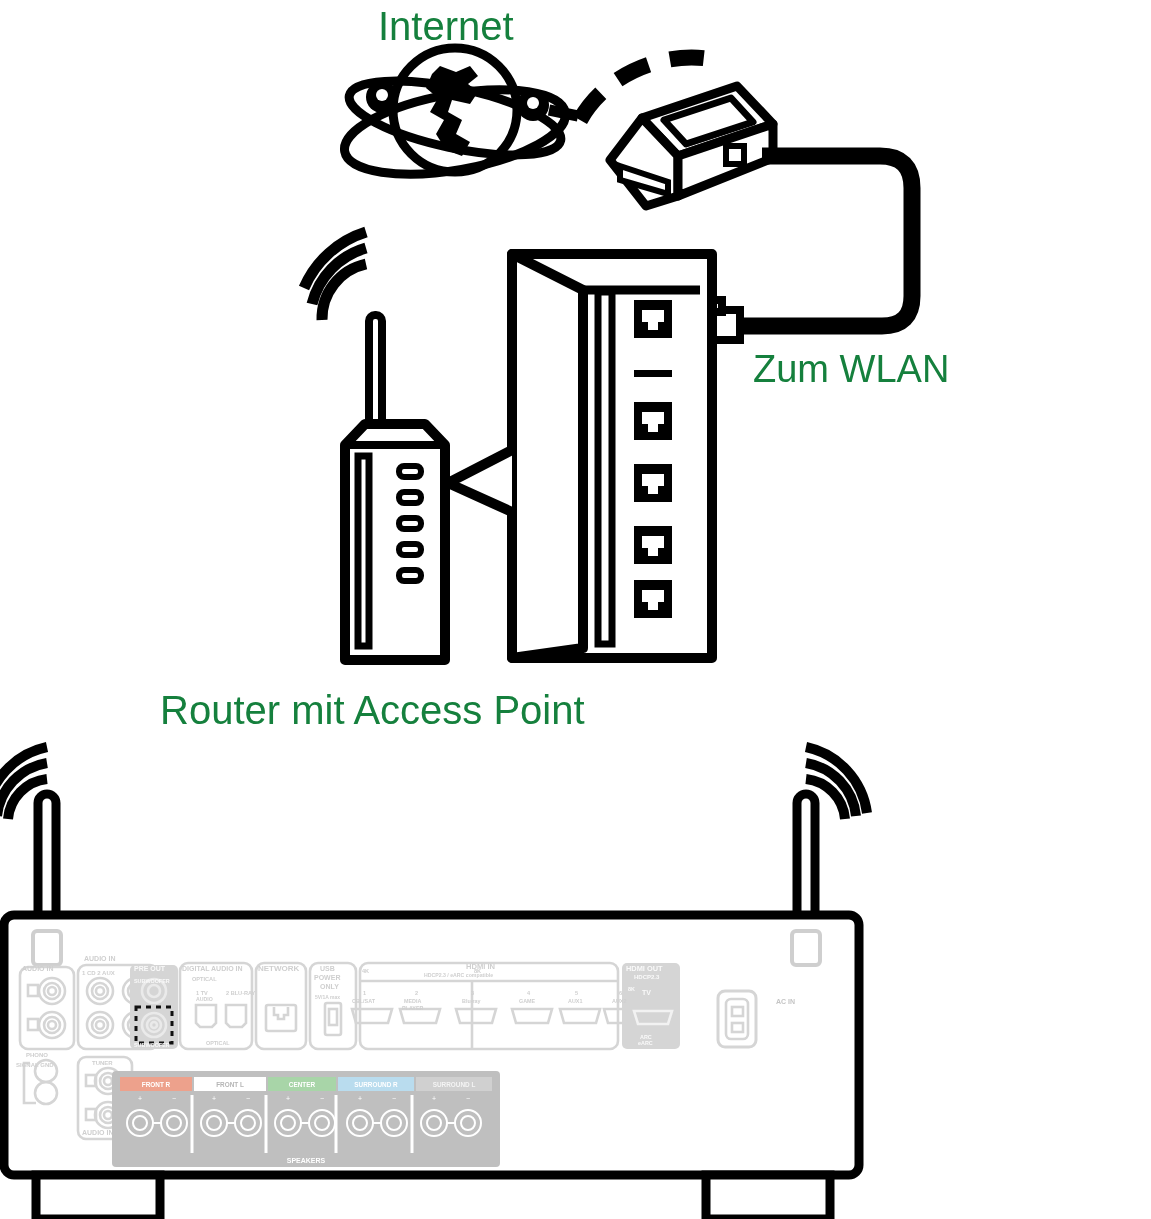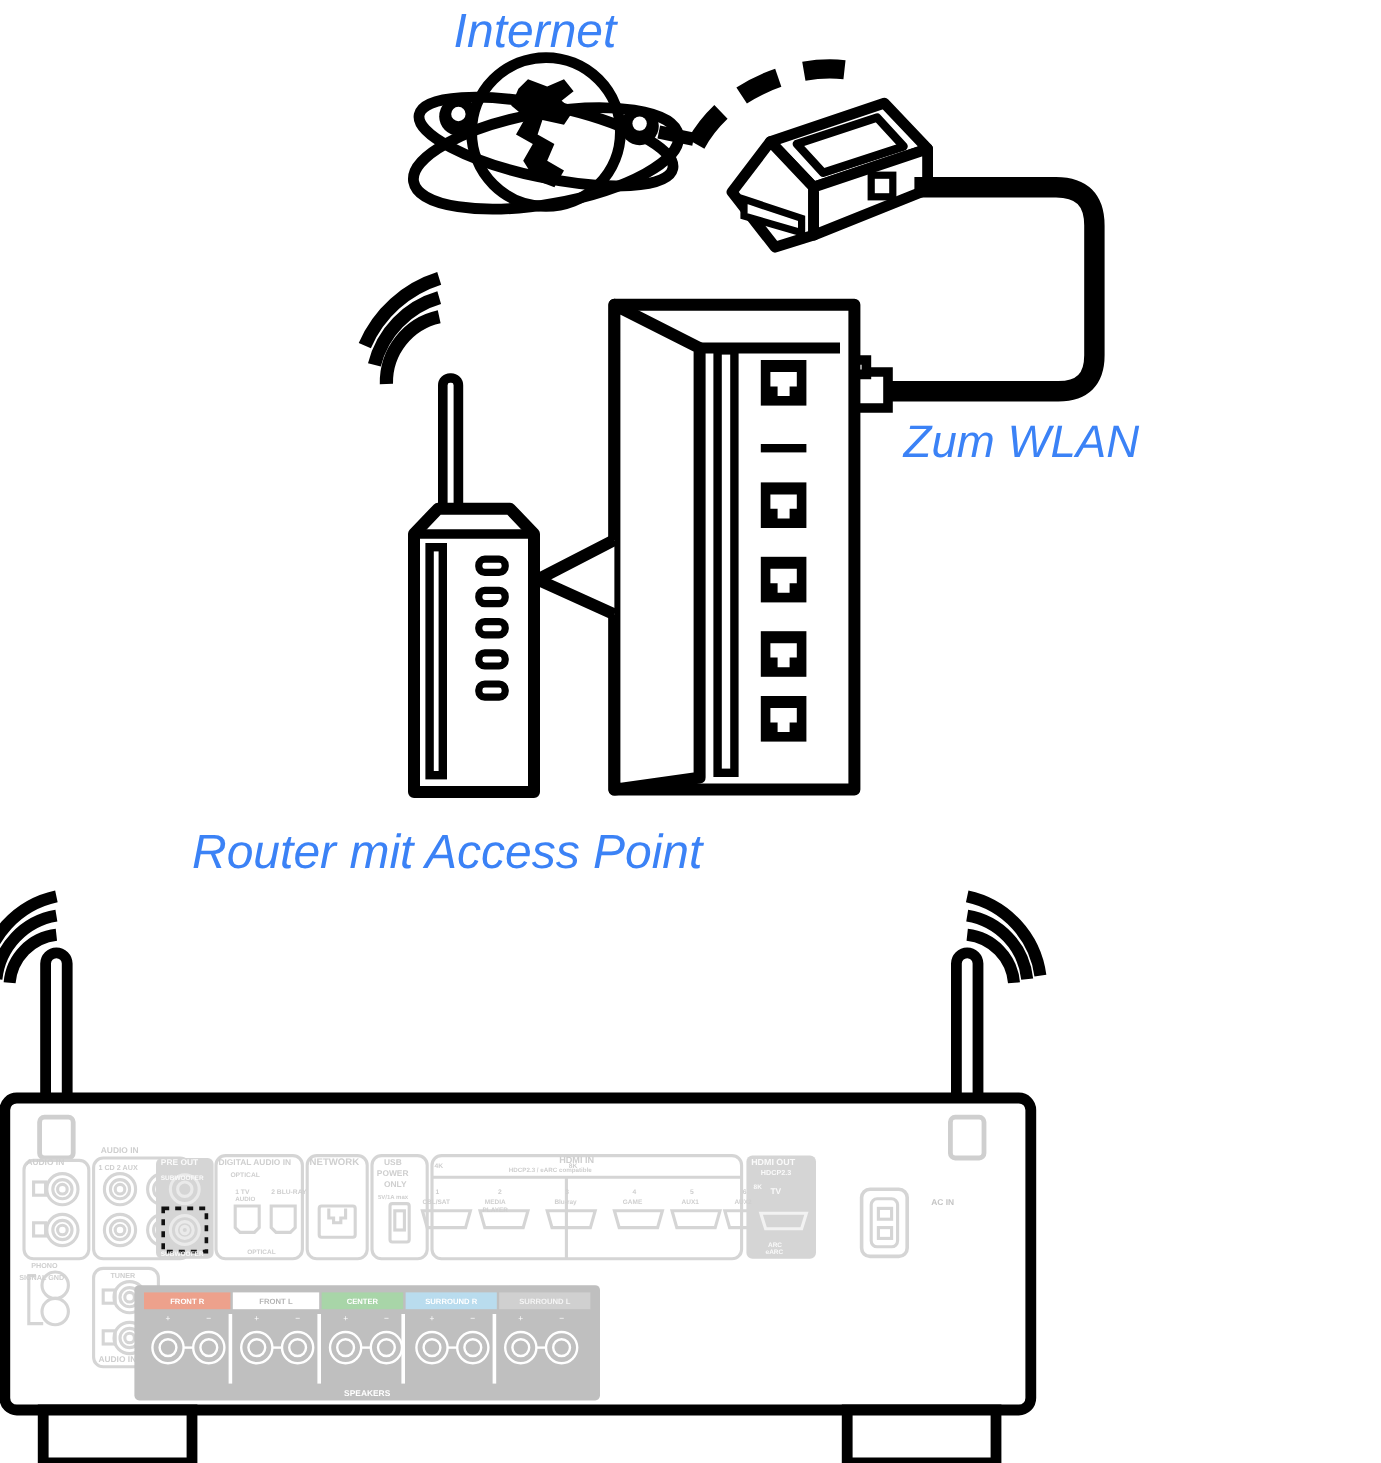--- a/index.html
+++ b/index.html
@@ -1,19 +1,19 @@
 <!DOCTYPE html>
 <html><head>
 <meta charset="utf-8">
 <style>
   html,body{margin:0;padding:0;background:#fff;}
   body{width:1151px;height:1219px;position:relative;overflow:hidden;
        font-family:"Liberation Sans",sans-serif;color:#000;}
   .stage{position:absolute;inset:0;}
-  .lbl{position:absolute;white-space:nowrap;color:#3b82f6;font-style:italic;}
+  .lbl{position:absolute;white-space:nowrap;color:#15803d;}
   #internet-label{left:378px;top:4px;font-size:40px;}
   #modem-label{left:760px;top:52px;font-size:40px;}
   #wlan-label{left:753px;top:348px;font-size:38px;}
   #router-label{left:160px;top:688px;font-size:40px;}
   svg{position:absolute;left:0;top:0;overflow:visible;}
 </style>
 </head>
 <body>
 
 <div class="stage">

